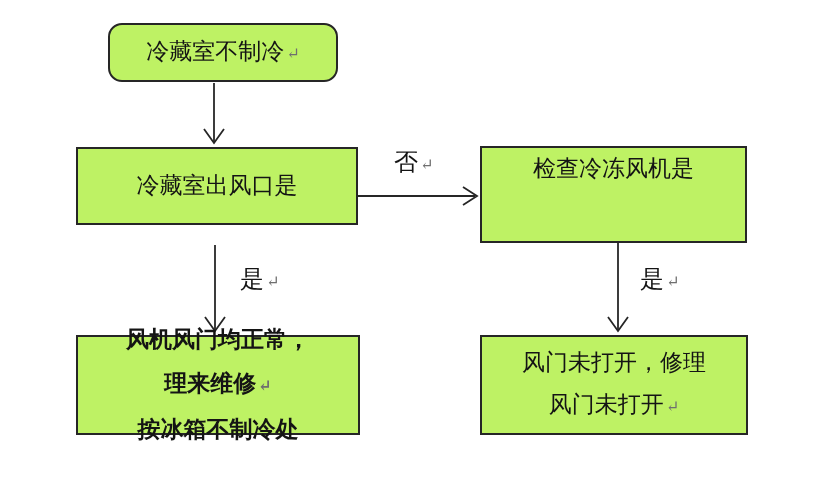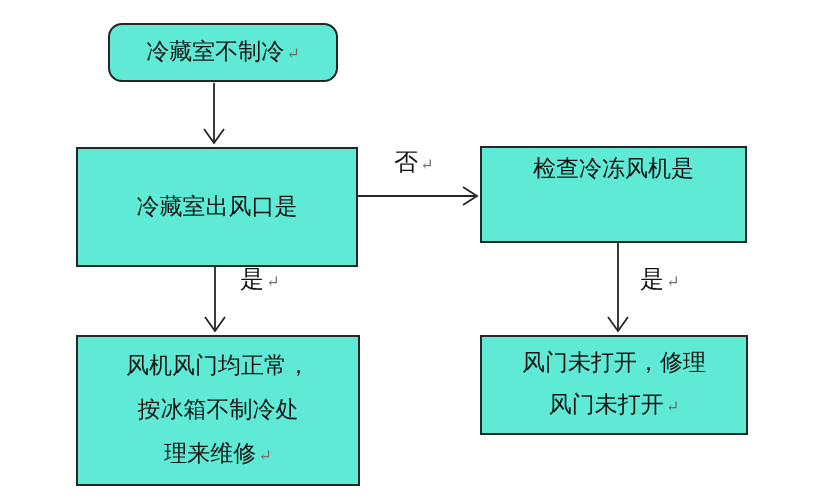--- a/index.html
+++ b/index.html
@@ -20,38 +20,38 @@
     left: 0;
     top: 0;
     width: 815px;
     height: 498px;
     pointer-events: none;
   }
   .node {
     position: absolute;
     box-sizing: border-box;
     border: 2px solid #262626;
-    background: #5eead4;
+    background: #bef264;
     display: flex;
     flex-direction: column;
     justify-content: center;
     align-items: center;
     color: #141414;
     font-size: 23px;
     line-height: 42px;
     text-align: center;
     white-space: nowrap;
   }
   .node.rounded {
     border-radius: 14px;
   }
   #node-start        { left: 108px; top: 23px;  width: 230px; height: 59px; }
-  #node-outlet       { left: 76px;  top: 147px; width: 282px; height: 120px; }
+  #node-outlet       { left: 76px;  top: 147px; width: 282px; height: 78px; }
   #node-fan          { left: 480px; top: 146px; width: 267px; height: 97px; justify-content: space-between; }
-  #node-repair-normal{ left: 76px;  top: 335px; width: 284px; height: 151px; line-height: 44px; }
+  #node-repair-normal{ left: 76px;  top: 335px; width: 284px; height: 100px; line-height: 44px; font-weight: bold; }
   #node-repair-damper{ left: 480px; top: 335px; width: 268px; height: 100px; text-align: center; }
   .edge-label {
     position: absolute;
     color: #141414;
     font-size: 24px;
     line-height: 30px;
     white-space: nowrap;
   }
   #label-no        { left: 394px; top: 147px; }
   #label-yes-left  { left: 240px; top: 264px; }
@@ -92,22 +92,22 @@
   <div class="node" id="node-outlet">
     <div><span>冷藏室出风口是</span></div>
   </div>
 
   <div class="node" id="node-fan">
     <div><span>检查冷冻风机是</span></div>
   </div>
 
   <div class="node" id="node-repair-normal">
     <div><span>风机风门均正常，</span></div>
+    <div><span>理来维修</span><span class="mark">↵</span></div>
     <div><span>按冰箱不制冷处</span></div>
-    <div><span>理来维修</span><span class="mark">↵</span></div>
   </div>
 
   <div class="node" id="node-repair-damper">
     <div><span>风门未打开，修理</span></div>
     <div><span>风门未打开</span><span class="mark">↵</span></div>
   </div>
 
   <div class="edge-label" id="label-no">
     <span>否</span><span class="mark">↵</span>
   </div>

